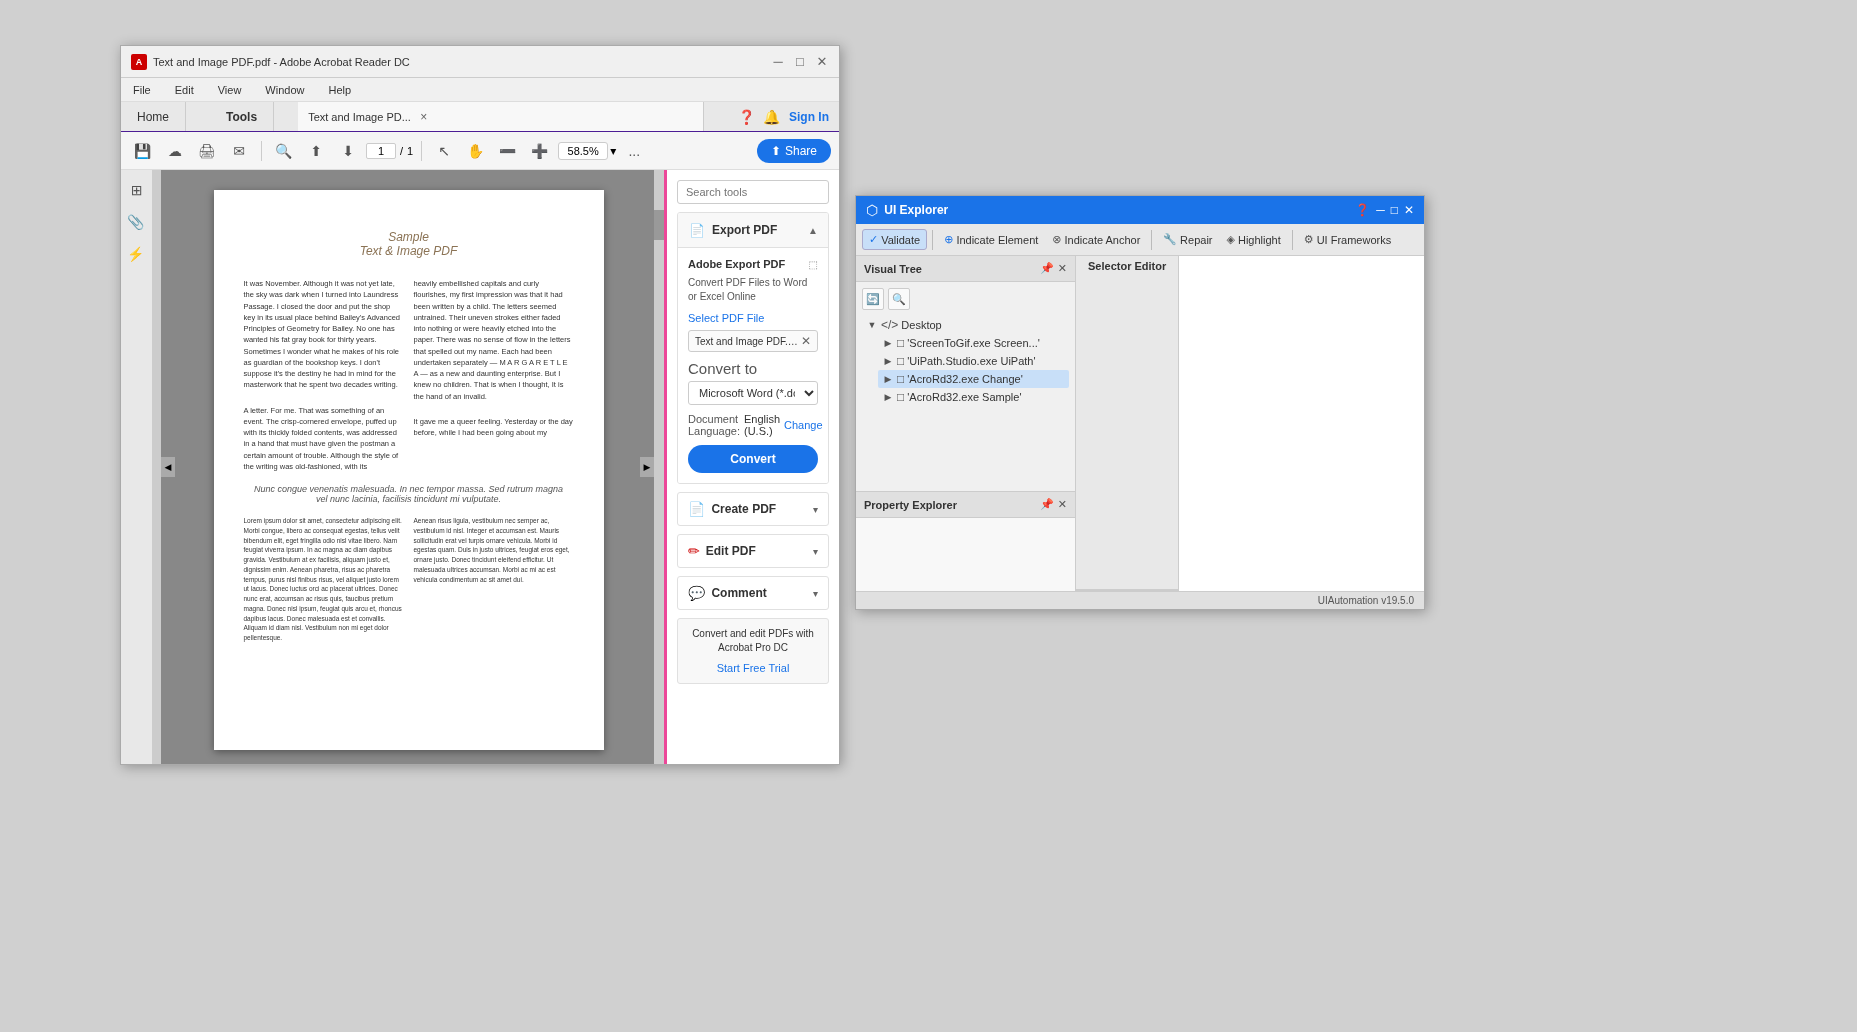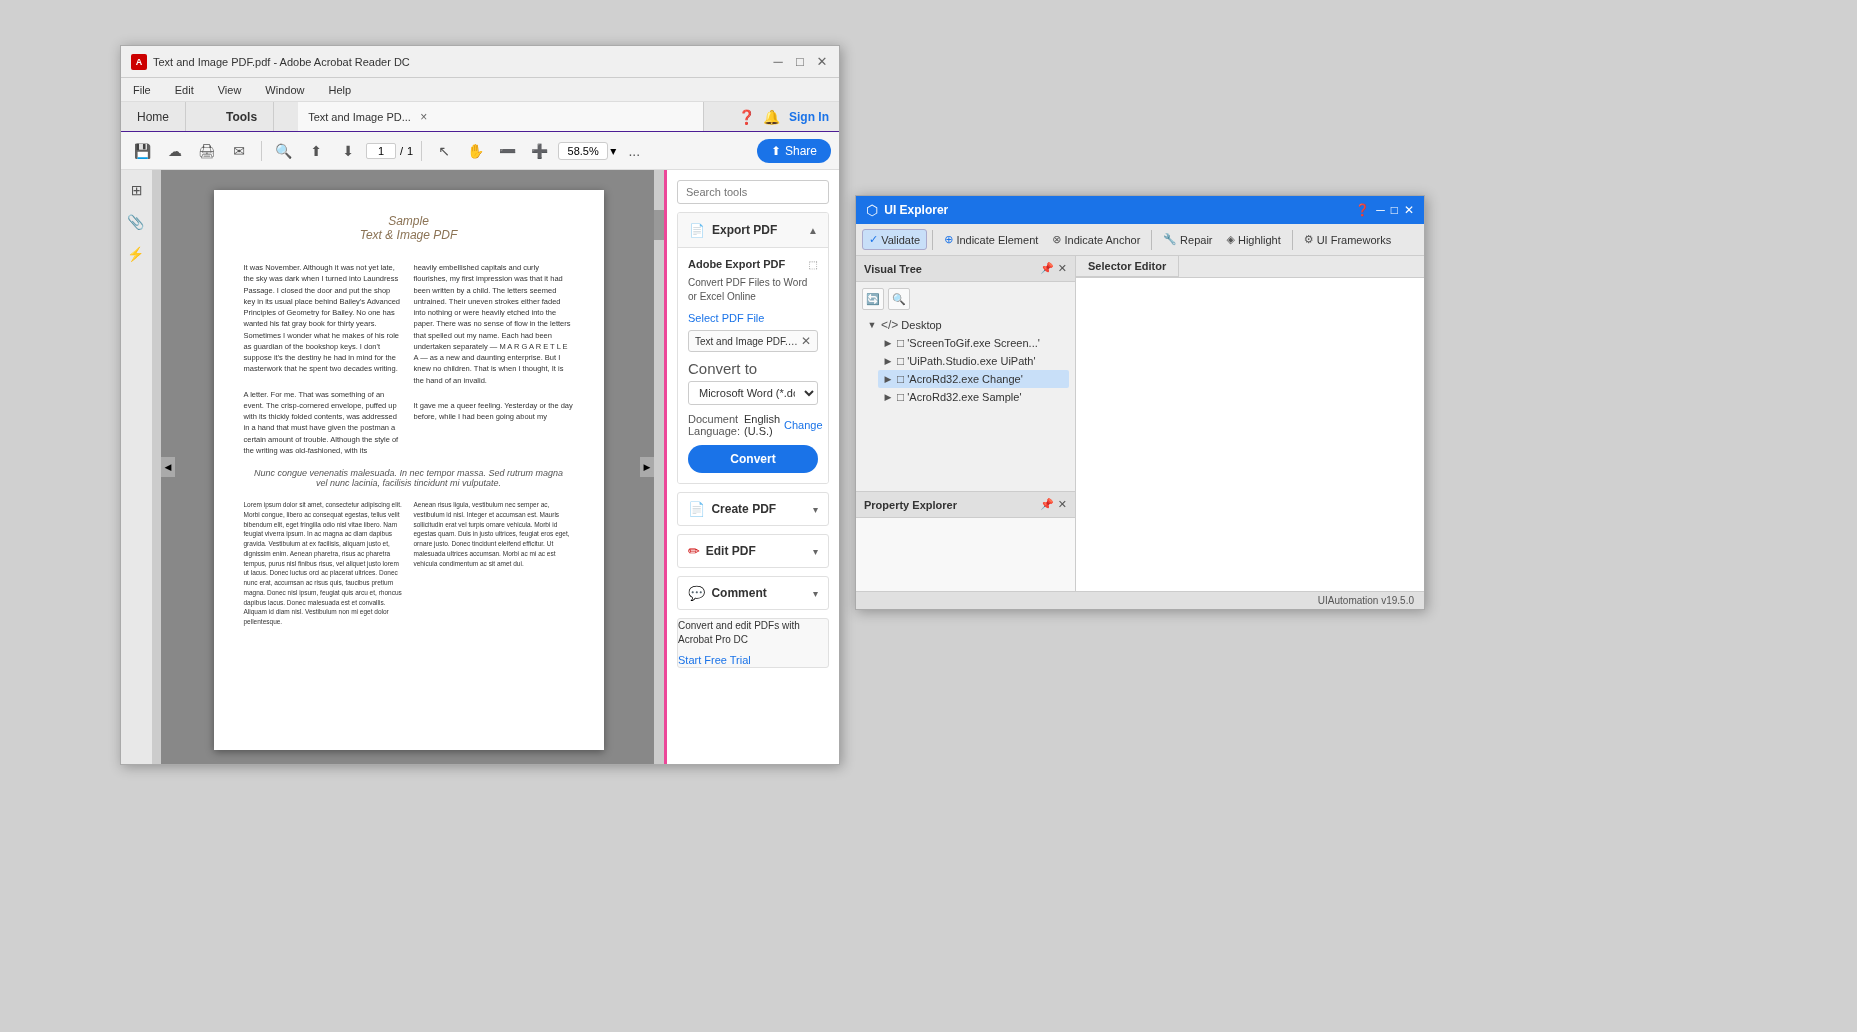--- a/index.html
+++ b/index.html
@@ -224,21 +224,21 @@
       background: #888;
       overflow: hidden;
       position: relative;
       display: flex;
       justify-content: center;
     }
     .pdf-page {
       background: white;
       width: 390px;
       margin: 20px auto;
-      padding: 24px 30px;
+      padding: 40px 30px;
       box-shadow: 0 2px 8px rgba(0,0,0,0.4);
       position: relative;
       overflow: hidden;
       height: 560px;
     }
     .pdf-title {
       text-align: center;
       color: #8B7355;
       font-style: italic;
       margin-bottom: 20px;
@@ -406,21 +406,22 @@
       display: flex; align-items: center; gap: 6px;
     }
     .create-icon { color: #cc0000; font-size: 14px; }
     .edit-icon { color: #cc0000; font-size: 14px; }
     .comment-icon { color: #e6940a; font-size: 14px; }
 
     .pro-banner {
       background: #f8f8f8;
       border: 1px solid #e0e0e0;
       border-radius: 3px;
-      text-align: left;
+      padding: 8px;
+      text-align: center;
     }
     .pro-banner-text {
       font-size: 10px;
       color: #333;
       margin-bottom: 6px;
       line-height: 1.4;
     }
     .pro-banner-link {
       color: #1a73e8;
       font-size: 11px;
@@ -582,21 +583,21 @@
       height: 26px;
     }
     .ui-prop-content {
       padding: 6px;
       min-height: 60px;
     }
 
     .ui-right {
       flex: 1;
       display: flex;
-      flex-direction: column;
+      flex-direction: row;
     }
     .selector-editor-tab {
       background: #e8e8e8;
       border-bottom: 1px solid #ccc;
       padding: 4px 12px;
       font-size: 11px;
       font-weight: bold;
       color: #333;
       cursor: pointer;
       border-right: 1px solid #ccc;

